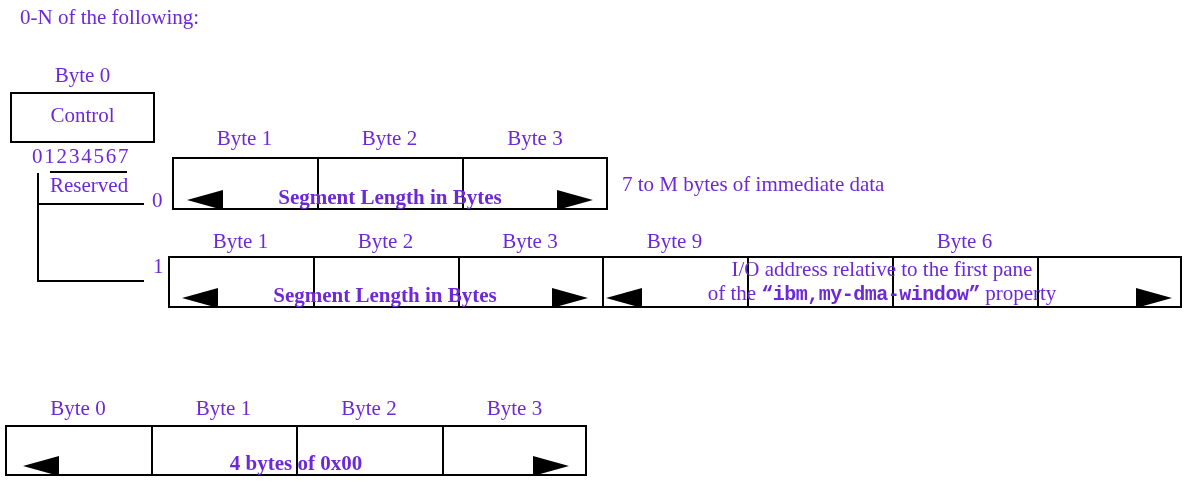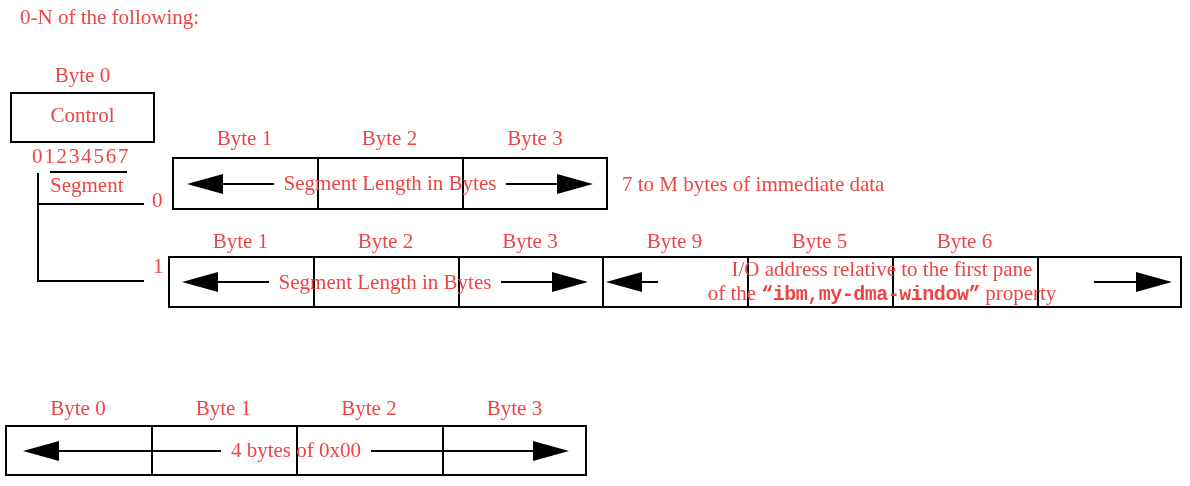--- a/index.html
+++ b/index.html
@@ -2,32 +2,32 @@
 <html><head>
 <meta charset="utf-8">
 <style>
   * { box-sizing: border-box; margin: 0; padding: 0; }
   html, body { background: #ffffff; }
   #canvas {
     position: relative;
     width: 1190px;
     height: 486px;
     background: #ffffff;
-    color: #ef4444;
+    color: #6d28d9;
     font-family: "Liberation Serif", serif;
     font-size: 21px;
     overflow: hidden;
   }
   .abs { position: absolute; white-space: nowrap; }
   .ctr { text-align: center; }
   .box { position: absolute; border: 2px solid #000; background: transparent; }
   .vl  { position: absolute; width: 2px; background: #000; }
   .hl-thin { position: absolute; height: 1.5px; background: #000; }
   .vl-thin { position: absolute; width: 1.5px; background: #000; }
-  .flexrow { position: absolute; display: flex; align-items: center; }
+  .flexrow { position: absolute; display: flex; align-items: flex-end; font-weight: bold; }
   .headL { flex: none; width: 0; height: 0;
            border-top: 10px solid transparent; border-bottom: 10px solid transparent;
            border-right: 36px solid #000; }
   .headR { flex: none; width: 0; height: 0;
            border-top: 10px solid transparent; border-bottom: 10px solid transparent;
            border-left: 36px solid #000; }
   .tail  { height: 2px; background: #000; flex: 1; }
   .tail-fixed16 { height: 2px; background: #000; flex: none; width: 16px; }
   .tail-fixed42 { height: 2px; background: #000; flex: none; width: 42px; }
   .seg-text { padding: 0 10px; white-space: nowrap; }
@@ -41,21 +41,21 @@
 <div id="canvas">
 
   <div class="abs" style="left:20px; top:5px;">0-N of the following:</div>
 
   <div class="abs ctr" style="left:10px; top:63px; width:145px;">Byte 0</div>
   <div class="box" style="left:10px; top:92px; width:145px; height:51px;"></div>
   <div class="abs ctr" style="left:10px; top:103px; width:145px;">Control</div>
 
   <div class="abs bits" style="left:32px; top:144px;">01234567</div>
   <div class="hl-thin" style="left:50px; top:171px; width:77px;"></div>
-  <div class="abs" style="left:50px; top:173px;">Segment</div>
+  <div class="abs" style="left:50px; top:173px;">Reserved</div>
 
   <div class="vl-thin" style="left:37px; top:173px; height:109px;"></div>
   <div class="hl-thin" style="left:37px; top:203px; width:107px;"></div>
   <div class="hl-thin" style="left:37px; top:280px; width:107px;"></div>
   <div class="abs" style="left:152px; top:188px;">0</div>
   <div class="abs" style="left:153px; top:254px;">1</div>
 
   <div class="abs ctr" style="left:172px; top:126px; width:145px;">Byte 1</div>
   <div class="abs ctr" style="left:317px; top:126px; width:145px;">Byte 2</div>
   <div class="abs ctr" style="left:462px; top:126px; width:146px;">Byte 3</div>
@@ -71,21 +71,20 @@
     <span class="tail"></span>
     <span class="headR"></span>
   </div>
 
   <div class="abs" style="left:622px; top:172px;">7 to M bytes of immediate data</div>
 
   <div class="abs ctr" style="left:168px;  top:229px; width:145px;">Byte 1</div>
   <div class="abs ctr" style="left:313px;  top:229px; width:145px;">Byte 2</div>
   <div class="abs ctr" style="left:458px;  top:229px; width:144px;">Byte 3</div>
   <div class="abs ctr" style="left:602px;  top:229px; width:145px;">Byte 9</div>
-  <div class="abs ctr" style="left:747px;  top:229px; width:145px;">Byte 5</div>
   <div class="abs ctr" style="left:892px;  top:229px; width:145px;">Byte 6</div>
 
   <div class="box" style="left:168px; top:256px; width:1014px; height:52px;"></div>
   <div class="vl" style="left:313px;  top:256px; height:52px;"></div>
   <div class="vl" style="left:458px;  top:256px; height:52px;"></div>
   <div class="vl" style="left:602px;  top:256px; height:52px;"></div>
   <div class="vl" style="left:747px;  top:256px; height:52px;"></div>
   <div class="vl" style="left:892px;  top:256px; height:52px;"></div>
   <div class="vl" style="left:1037px; top:256px; height:52px;"></div>
 

